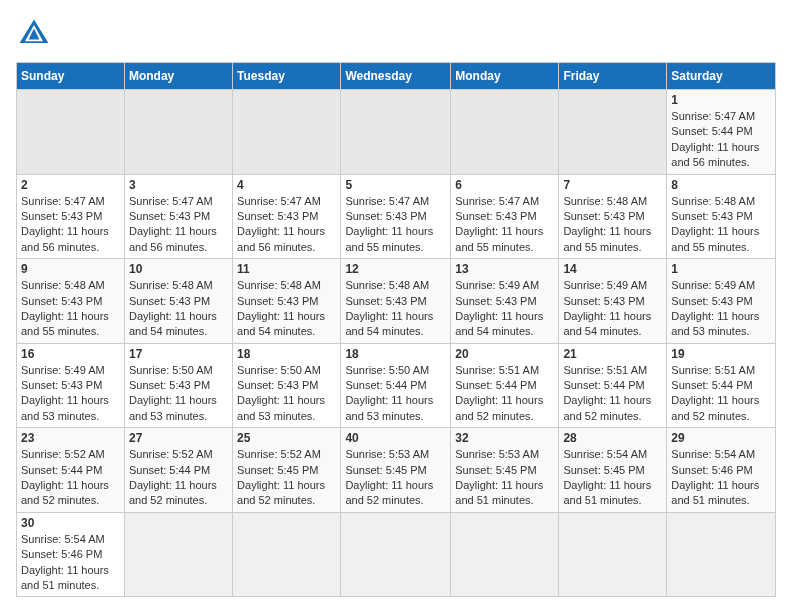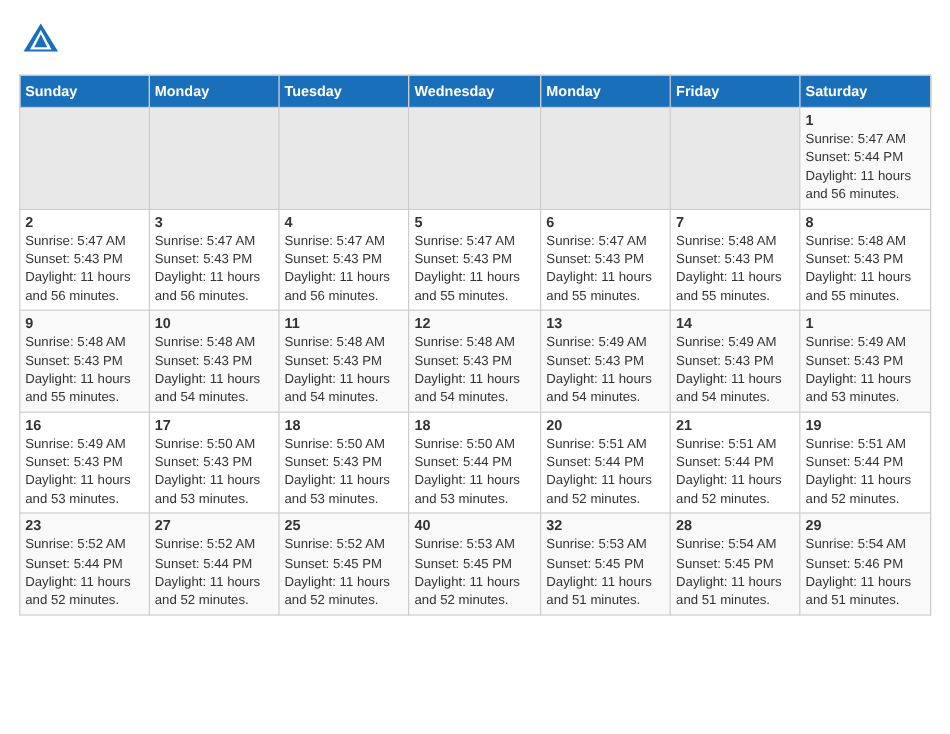--- a/index.html
+++ b/index.html
@@ -338,14 +338,29 @@
 and 51 minutes.</div>
         </td>
         <td>
           <span class="day-num">29</span>
           <div class="day-info" style="white-space: pre-line;">Sunrise: 5:54 AM
 Sunset: 5:46 PM
 Daylight: 11 hours
 and 51 minutes.</div>
         </td>
       </tr>
+      <tr>
+        <td>
+          <span class="day-num">30</span>
+          <div class="day-info" style="white-space: pre-line;">Sunrise: 5:54 AM
+Sunset: 5:46 PM
+Daylight: 11 hours
+and 51 minutes.</div>
+        </td>
+        <td class="empty-cell"></td>
+        <td class="empty-cell"></td>
+        <td class="empty-cell"></td>
+        <td class="empty-cell"></td>
+        <td class="empty-cell"></td>
+        <td class="empty-cell"></td>
+      </tr>
     </tbody>
 </table>
 
 </body></html>

